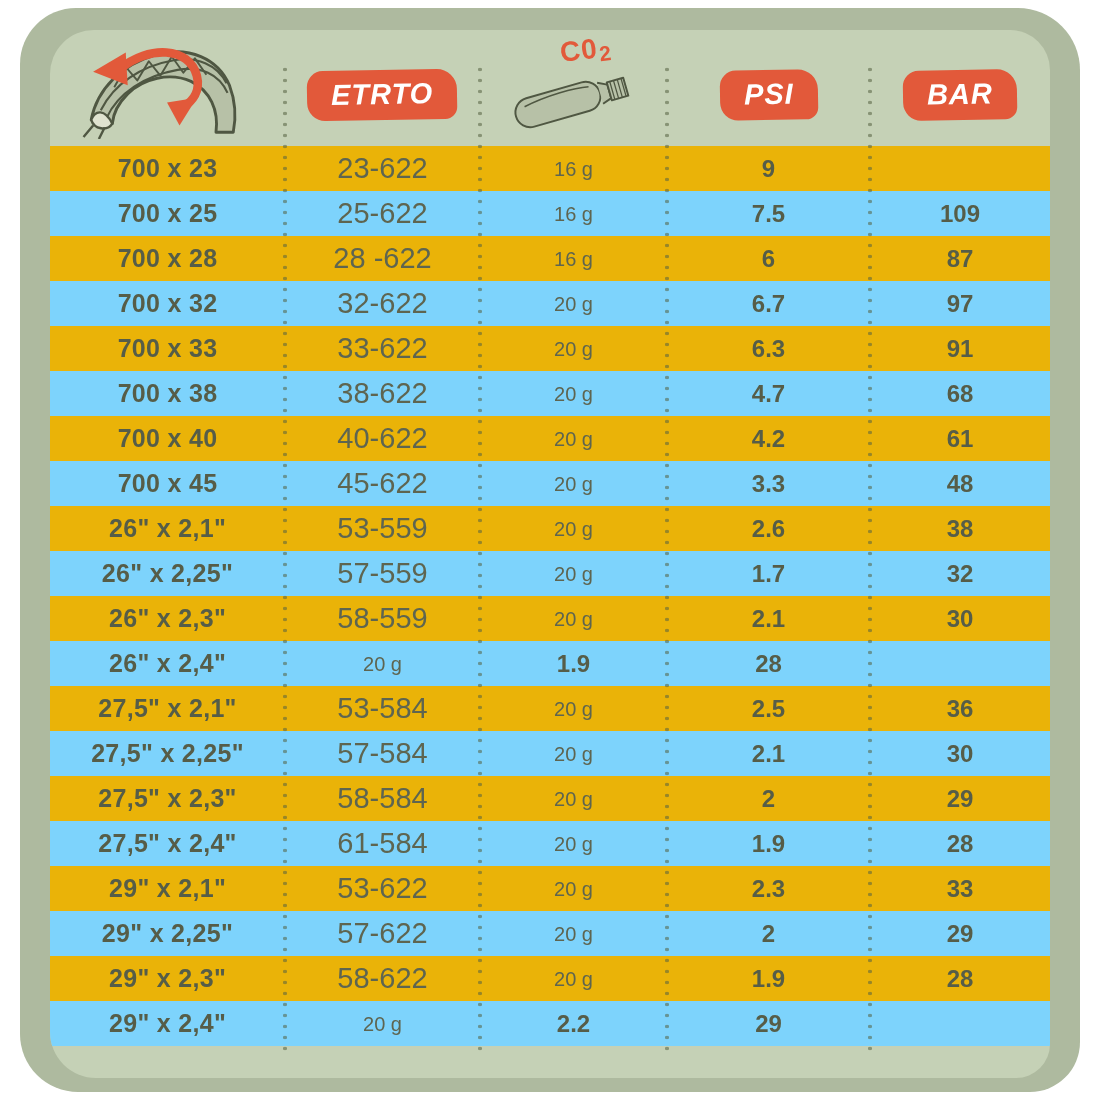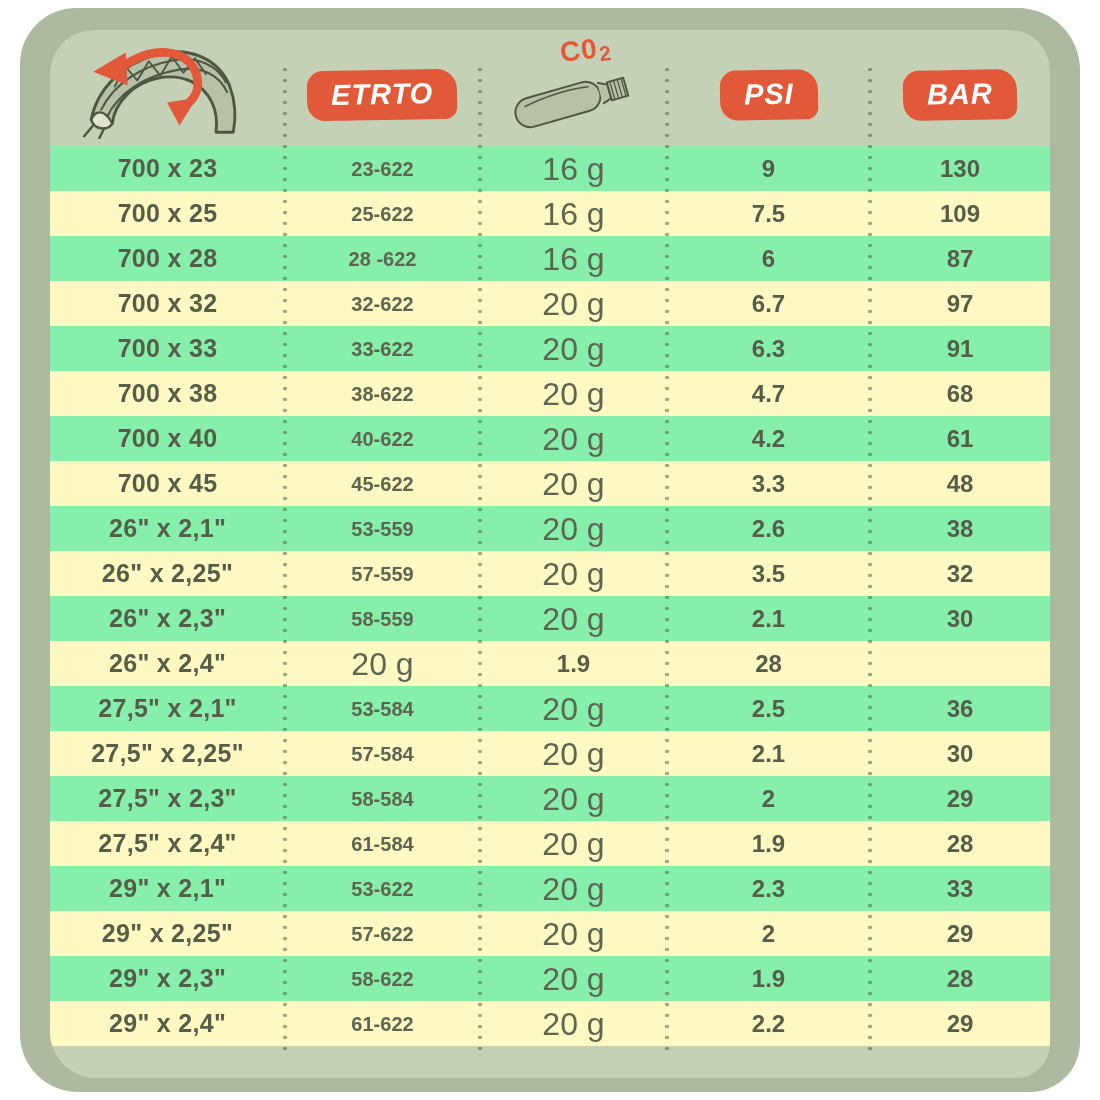--- a/index.html
+++ b/index.html
@@ -16,26 +16,26 @@
   .card{
     position:absolute;left:30px;top:22px;right:30px;bottom:14px;
     background:#c5d1b6;
     border-radius:44px 40px 34px 46px;
     overflow:hidden;
   }
   .grid{display:grid;grid-template-columns:23.5% 19.5% 18.7% 20.3% 18%;}
   .header{height:116px;position:relative;}
   .hcell{display:flex;align-items:center;justify-content:center;position:relative;}
   .row{height:45px;}
-  .row.dark{background:#86efac;text-align:right;}
-  .row.light{background:#fef9c3;}
+  .row.dark{background:#eab308;text-align:right;}
+  .row.light{background:#7dd3fc;}
   .cell{display:flex;align-items:center;justify-content:center;line-height:1;}
   .size{font-weight:bold;font-size:25px;color:#565d48;letter-spacing:.3px;}
-  .etrto{font-size:20px;color:#5e6550;font-weight:bold;}
-  .co2{font-size:32px;color:#5e6550;}
+  .etrto{font-size:29px;color:#5e6550;}
+  .co2{font-size:20px;color:#5e6550;}
   .bar,.psi{font-weight:bold;font-size:24px;color:#565d48;}
   .vline{
     position:absolute;top:34px;bottom:26px;width:4px;margin-left:-2px;
     background-image:radial-gradient(circle,rgba(84,97,64,.55) 1.7px,transparent 2.1px);
     background-size:4px 11px;background-repeat:repeat-y;background-position:center top;
     pointer-events:none;z-index:5;
   }
   .vline.v1{left:23.5%;} .vline.v2{left:43%;} .vline.v3{left:61.7%;} .vline.v4{left:82%;}
   .badge{
     display:inline-block;background:#e2593a;color:#fff;
@@ -101,21 +101,20 @@
         <span class="badge">BAR</span>
       </div>
     </div>
 
     <div>
       <div class="grid row dark">
         <div class="cell size">700 x 23</div>
         <div class="cell etrto">23-622</div>
         <div class="cell co2">16 g</div>
         <div class="cell bar">9</div>
-        <div class="cell psi">130</div>
       </div>
       <div class="grid row light">
         <div class="cell size">700 x 25</div>
         <div class="cell etrto">25-622</div>
         <div class="cell co2">16 g</div>
         <div class="cell bar">7.5</div>
         <div class="cell psi">109</div>
       </div>
       <div class="grid row dark">
         <div class="cell size">700 x 28</div>
@@ -163,21 +162,21 @@
         <div class="cell size">26" x 2,1"</div>
         <div class="cell etrto">53-559</div>
         <div class="cell co2">20 g</div>
         <div class="cell bar">2.6</div>
         <div class="cell psi">38</div>
       </div>
       <div class="grid row light">
         <div class="cell size">26" x 2,25"</div>
         <div class="cell etrto">57-559</div>
         <div class="cell co2">20 g</div>
-        <div class="cell bar">3.5</div>
+        <div class="cell bar">1.7</div>
         <div class="cell psi">32</div>
       </div>
       <div class="grid row dark">
         <div class="cell size">26" x 2,3"</div>
         <div class="cell etrto">58-559</div>
         <div class="cell co2">20 g</div>
         <div class="cell bar">2.1</div>
         <div class="cell psi">30</div>
       </div>
       <div class="grid row light">
@@ -230,21 +229,20 @@
       </div>
       <div class="grid row dark">
         <div class="cell size">29" x 2,3"</div>
         <div class="cell etrto">58-622</div>
         <div class="cell co2">20 g</div>
         <div class="cell bar">1.9</div>
         <div class="cell psi">28</div>
       </div>
       <div class="grid row light">
         <div class="cell size">29" x 2,4"</div>
-        <div class="cell etrto">61-622</div>
         <div class="cell co2">20 g</div>
         <div class="cell bar">2.2</div>
         <div class="cell psi">29</div>
       </div>
     </div>
 
     <div class="vline v1"></div>
     <div class="vline v2"></div>
     <div class="vline v3"></div>
     <div class="vline v4"></div>

